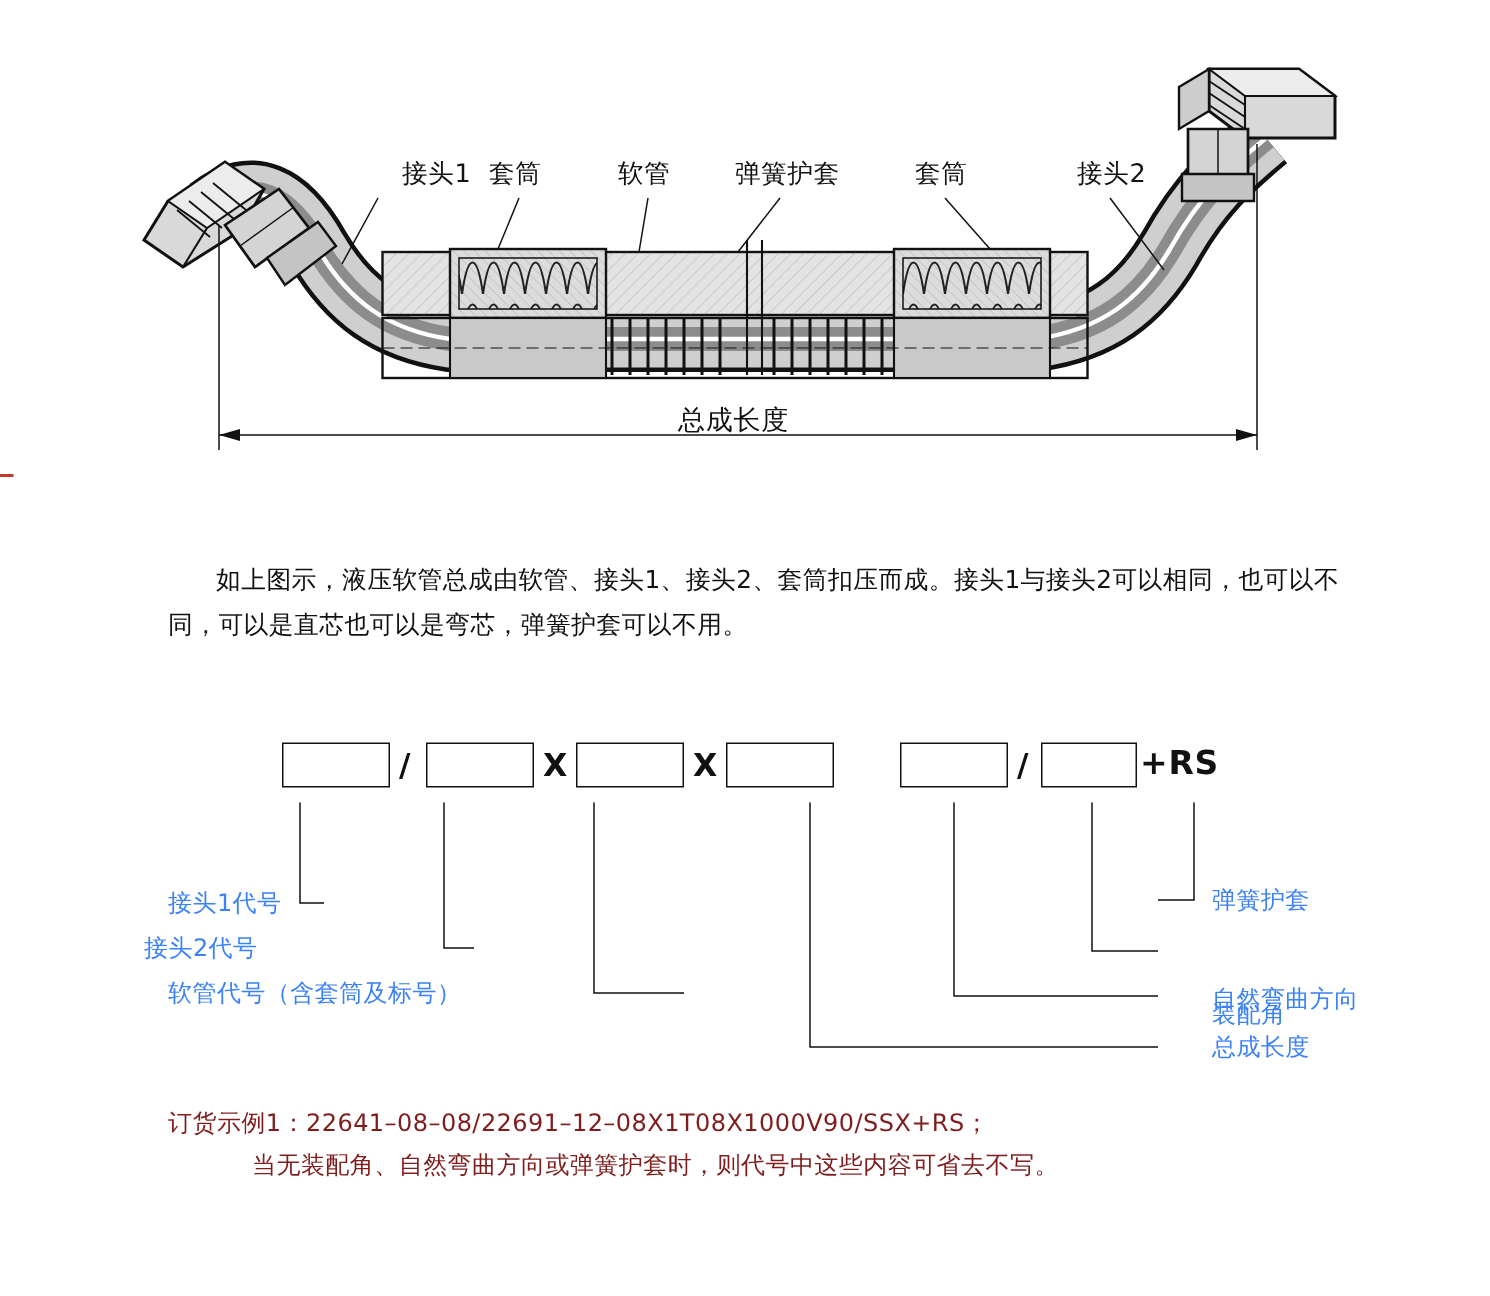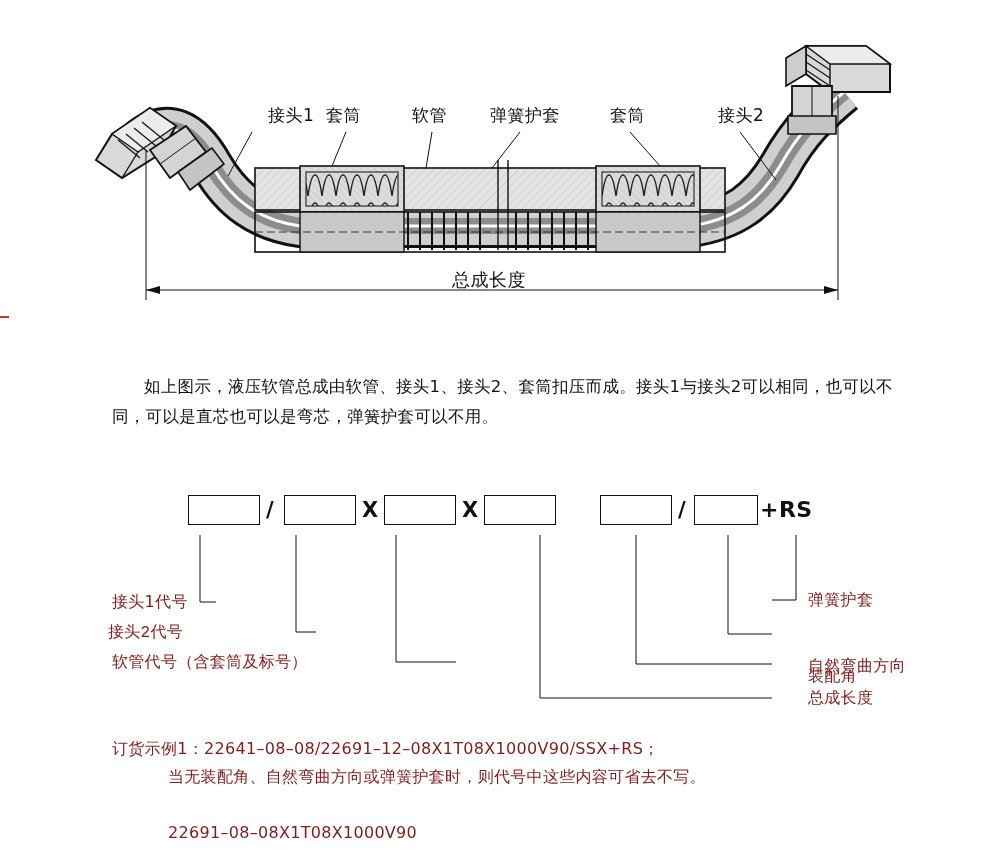--- a/index.html
+++ b/index.html
@@ -97,21 +97,21 @@
   .legend-svg {
     position: absolute;
     left: 0;
     top: 530px;
     width: 993px;
     height: 190px;
   }
   .legend-label {
     position: absolute;
     font-size: 16px;
-    color: #7f1d1d;
+    color: #3b82f6;
     white-space: nowrap;
     letter-spacing: 0.3px;
   }
 
   
   .example {
     position: absolute;
     font-size: 16px;
     line-height: 28px;
     color: #7f1d1d;
@@ -323,24 +323,23 @@
 
       <path d="M636,5 L636,134 L772,134"></path>
 
       <path d="M728,5 L728,104 L772,104"></path>
 
       <path d="M796,5 L796,70 L772,70"></path>
     </g>
   </svg>
 
   <div class="legend-label" style="left:112px; top:592px;">接头1代号</div>
-  <div class="legend-label" style="left:108px; top:622px;font-family:Liberation Mono, monospace;">接头2代号</div>
+  <div class="legend-label" style="left:96px; top:622px;">接头2代号</div>
   <div class="legend-label" style="left:112px; top:652px;">软管代号（含套筒及标号）</div>
   <div class="legend-label" style="left:808px; top:688px;">总成长度</div>
   <div class="legend-label" style="left:808px; top:654px;margin-top:12px;">装配角</div>
   <div class="legend-label" style="left:808px; top:624px;margin-top:32px;">自然弯曲方向</div>
   <div class="legend-label" style="left:808px; top:590px;">弹簧护套</div>
 
   <div class="example ex1">订货示例1：22641–08–08/22691–12–08X1T08X1000V90/SSX+RS；</div>
   <div class="example ex1-note">当无装配角、自然弯曲方向或弹簧护套时，则代号中这些内容可省去不写。</div>
-  <div class="example ex2-code">22691–08–08X1T08X1000V90</div>
 
 </div>
 
 </body></html>

